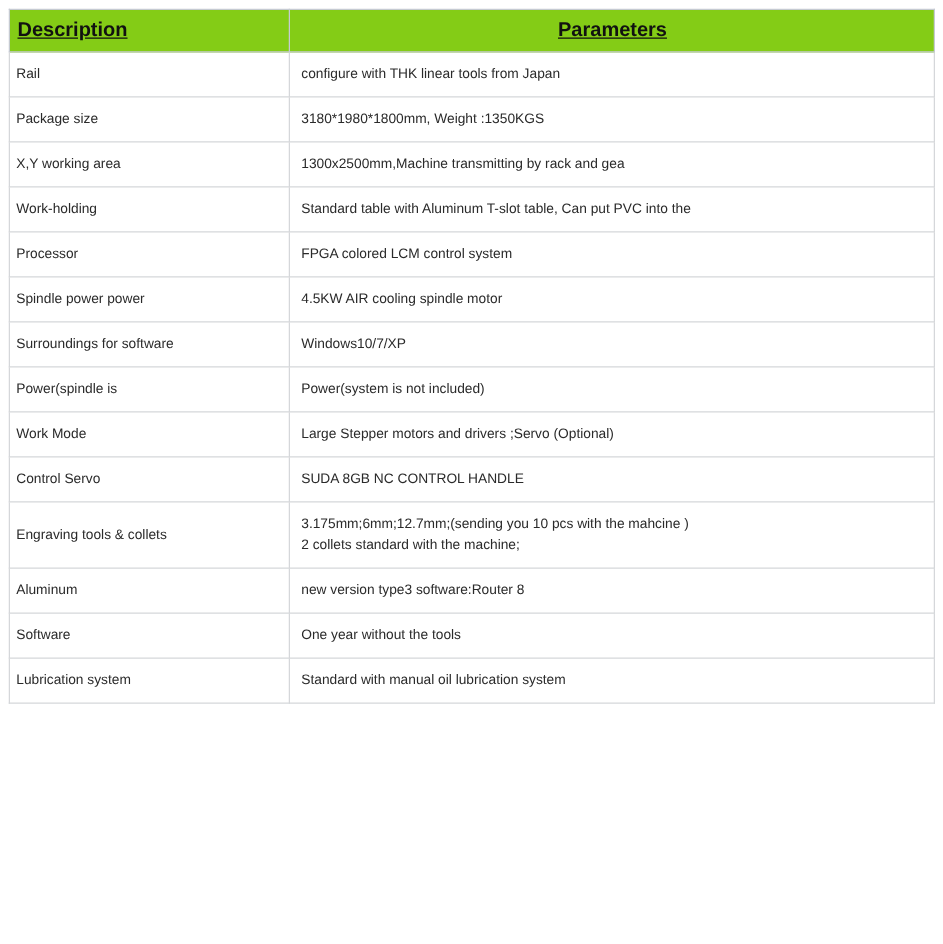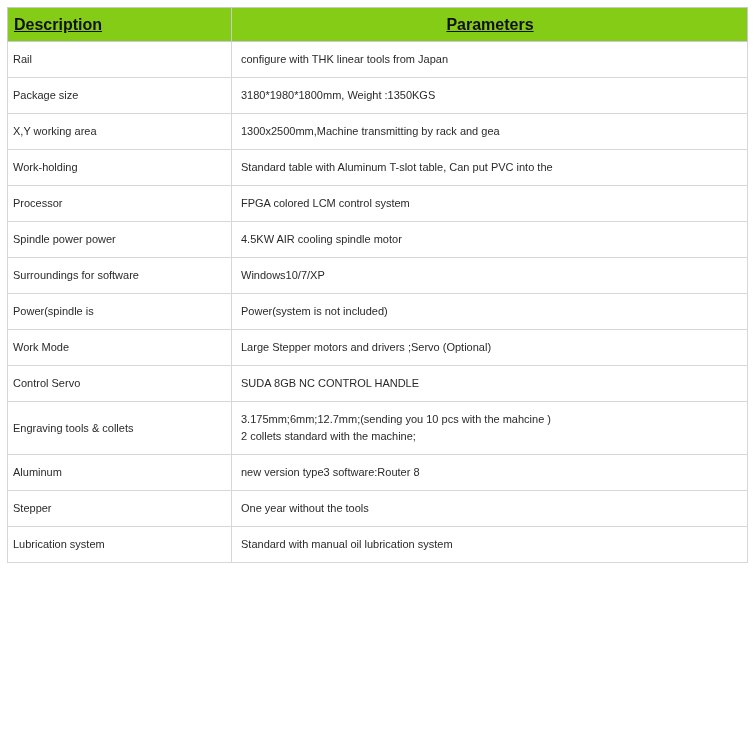--- a/index.html
+++ b/index.html
@@ -117,21 +117,21 @@
         <tr>
           <td class="desc">Engraving tools &amp; collets</td>
           <td class="params">3.175mm;6mm;12.7mm;(sending you 10 pcs with the mahcine )
 2 collets standard with the machine;</td>
         </tr>
         <tr>
           <td class="desc">Aluminum</td>
           <td class="params">new version type3 software:Router 8</td>
         </tr>
         <tr>
-          <td class="desc">Stepper</td>
+          <td class="desc">Software</td>
           <td class="params">One year without the tools</td>
         </tr>
         <tr>
           <td class="desc">Lubrication system</td>
           <td class="params">Standard with manual oil lubrication system</td>
         </tr>
       </tbody>
     </table>
   </div>
 </div>

